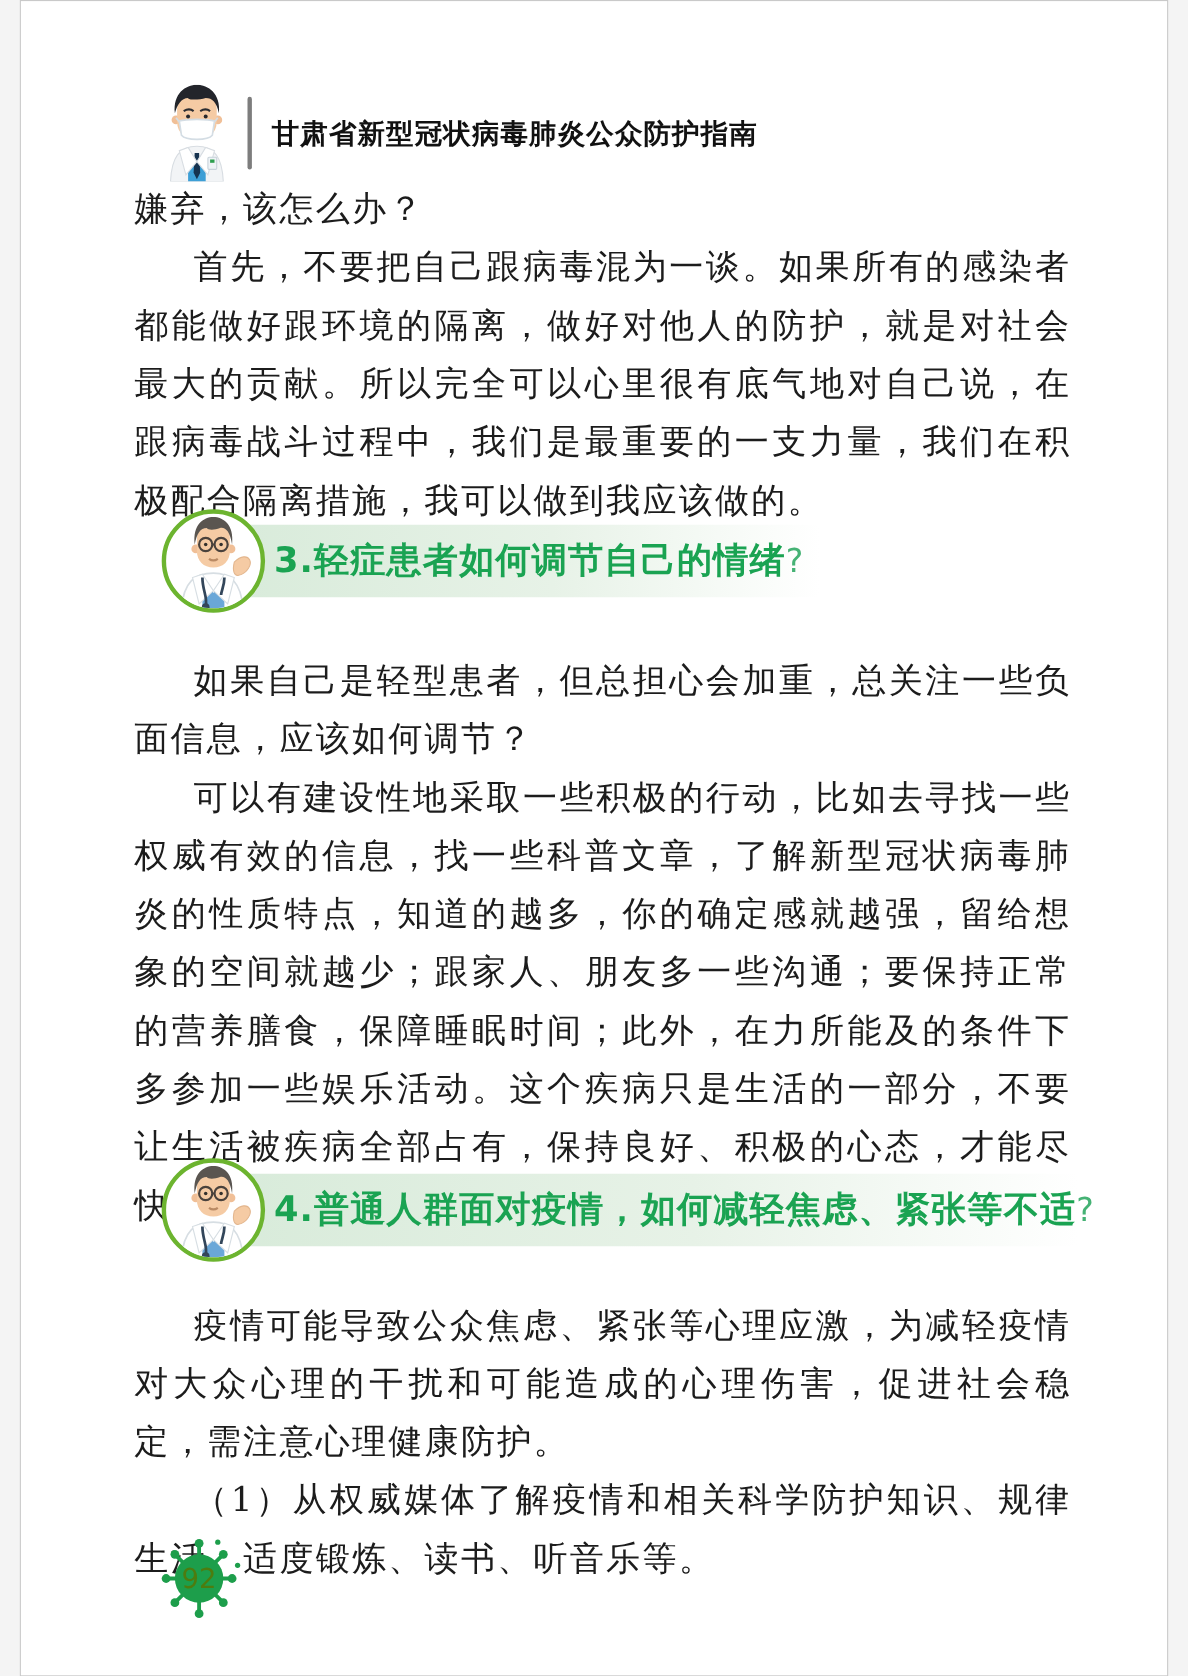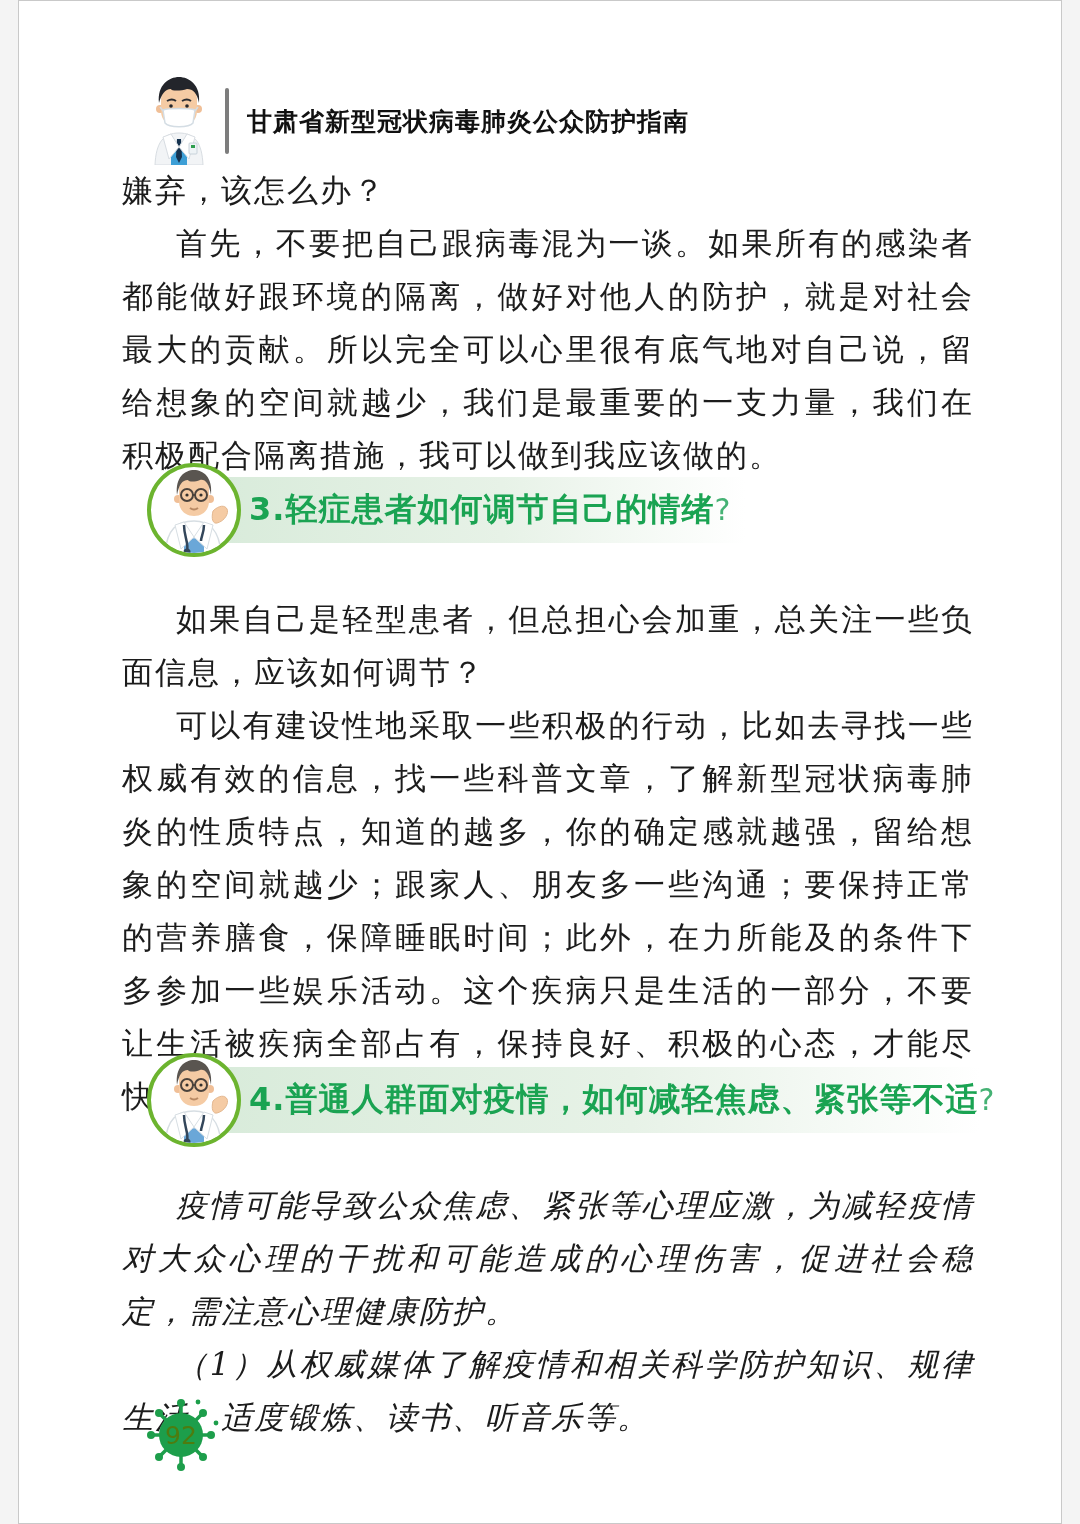--- a/index.html
+++ b/index.html
@@ -42,21 +42,21 @@
   
   .textblock{
     position:absolute;left:103px;width:852px;
     font-size:31px;line-height:53px;letter-spacing:2px;
     text-align:justify;text-justify:inter-ideograph;
   }
   .textblock p{margin:0;text-indent:54px;}
   .textblock p.no-indent{text-indent:0;}
   #intro{top:163px;}
   #sec3-body{top:592px;}
-  #sec4-body{top:1178px;font-style:italic;}
+  #sec4-body{top:1178px;}
 
   
   .section{position:absolute;left:128px;width:840px;height:94px;}
   .avatar-circle{
     position:absolute;left:0;top:0;width:86px;height:86px;
     border:4px solid var(--ring_green);border-radius:50%;
     background:#fff;z-index:2;overflow:hidden;
   }
   .avatar-circle svg{display:block;width:86px;height:86px;}
   .banner{
@@ -124,21 +124,21 @@
         <path d="M16 33 C22 31 42 31 48 33 L46 46 C42 51 22 51 18 46 Z" fill="#ffffff" stroke="#d4dde4" stroke-width="1.5"></path>
         <path d="M16 34 L13 30 M48 34 L51 30" stroke="#d4dde4" stroke-width="1.5"></path>
       </svg>
     </span>
     <span class="divider"></span>
     <h1>甘肃省新型冠状病毒肺炎公众防护指南</h1>
   </div>
 
   <div class="textblock" id="intro">
     <p class="no-indent">嫌弃，该怎么办？</p>
-    <p>首先，不要把自己跟病毒混为一谈。如果所有的感染者都能做好跟环境的隔离，做好对他人的防护，就是对社会最大的贡献。所以完全可以心里很有底气地对自己说，留给想象的空间就越少，我们是最重要的一支力量，我们在积极配合隔离措施，我可以做到我应该做的。</p>
+    <p>首先，不要把自己跟病毒混为一谈。如果所有的感染者都能做好跟环境的隔离，做好对他人的防护，就是对社会最大的贡献。所以完全可以心里很有底气地对自己说，在跟病毒战斗过程中，我们是最重要的一支力量，我们在积极配合隔离措施，我可以做到我应该做的。</p>
   </div>
 
   <div class="section" id="section-3">
     <span class="avatar-circle">
       <svg viewBox="0 0 86 86" xmlns="http://www.w3.org/2000/svg">
 
         <path d="M14 86 C16 62 26 54 43 54 C58 54 68 62 70 86 Z" fill="#ffffff" stroke="#d7dee3" stroke-width="1.5"></path>
 
         <path d="M33 56 L43 72 L53 56 L53 86 L33 86 Z" fill="#6aa7d8"></path>
 

